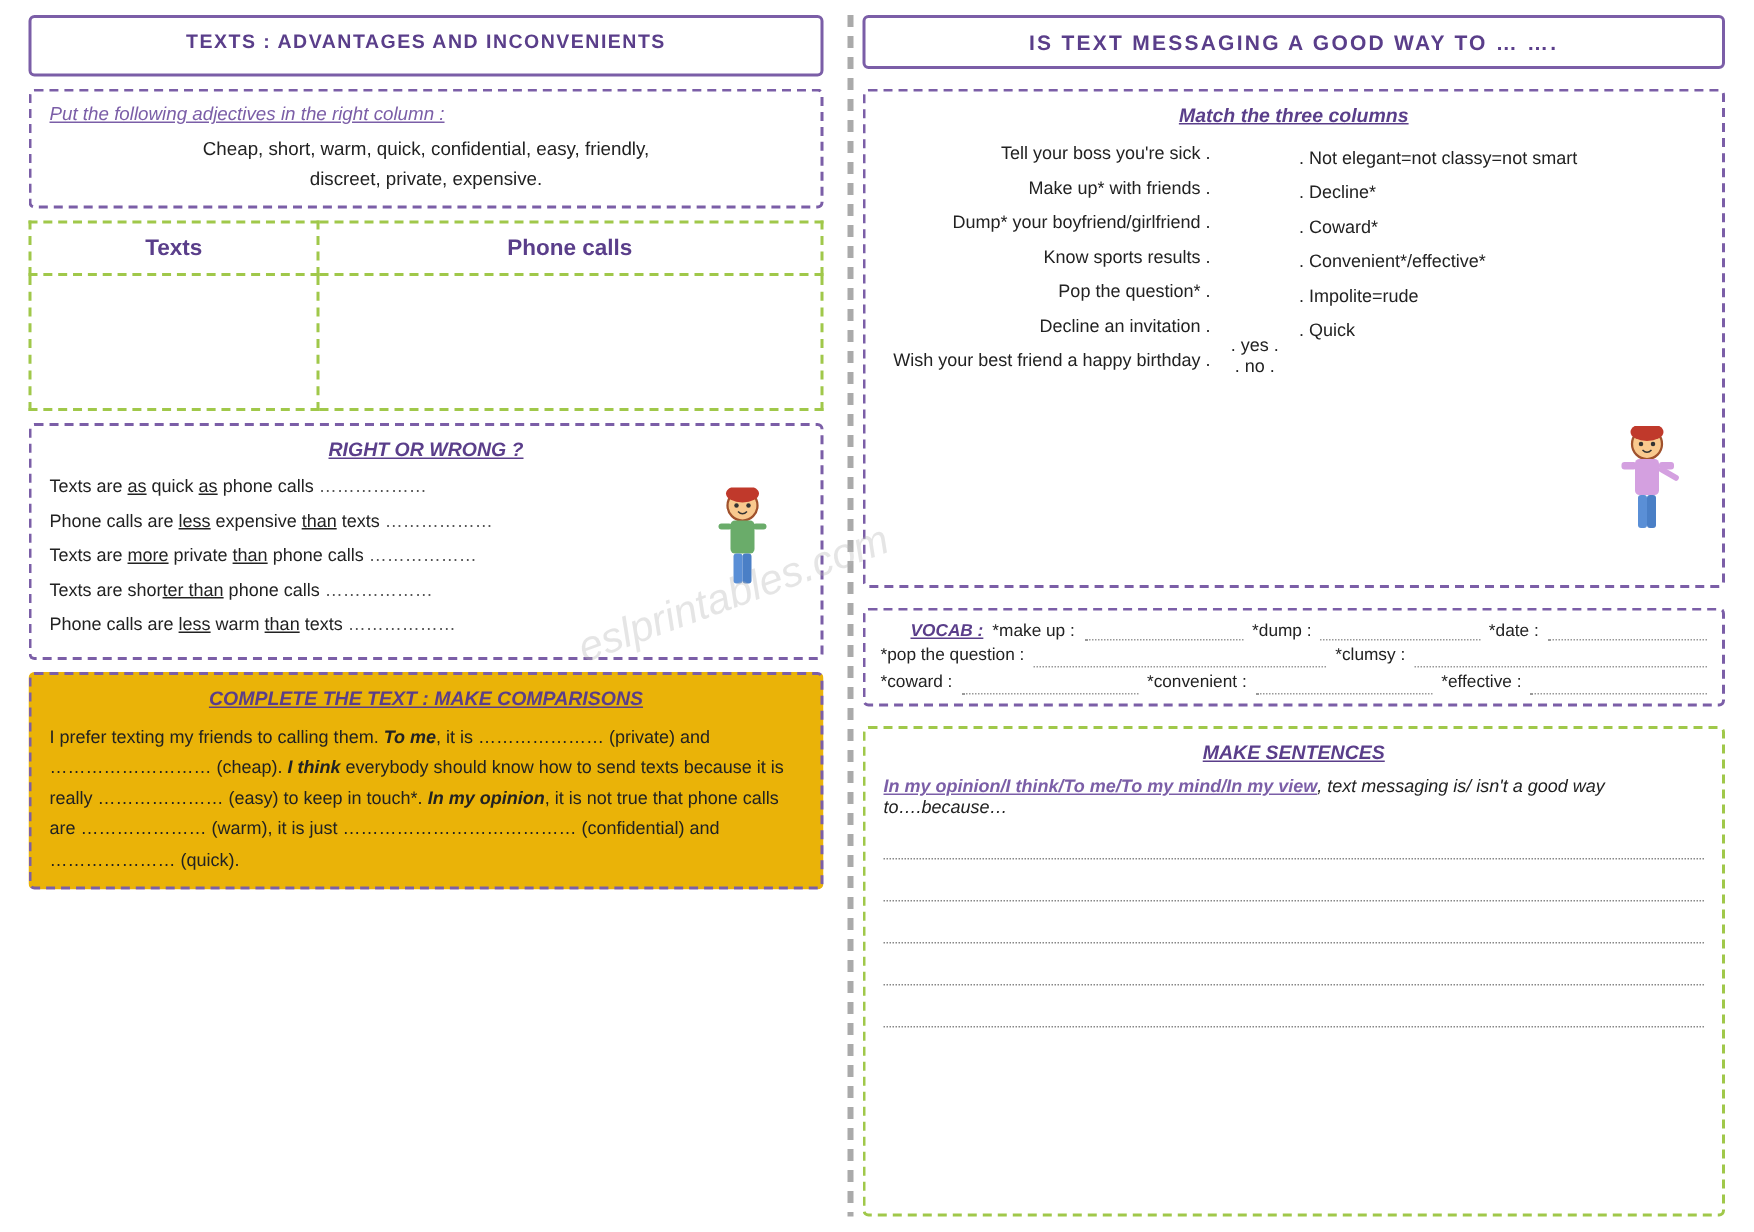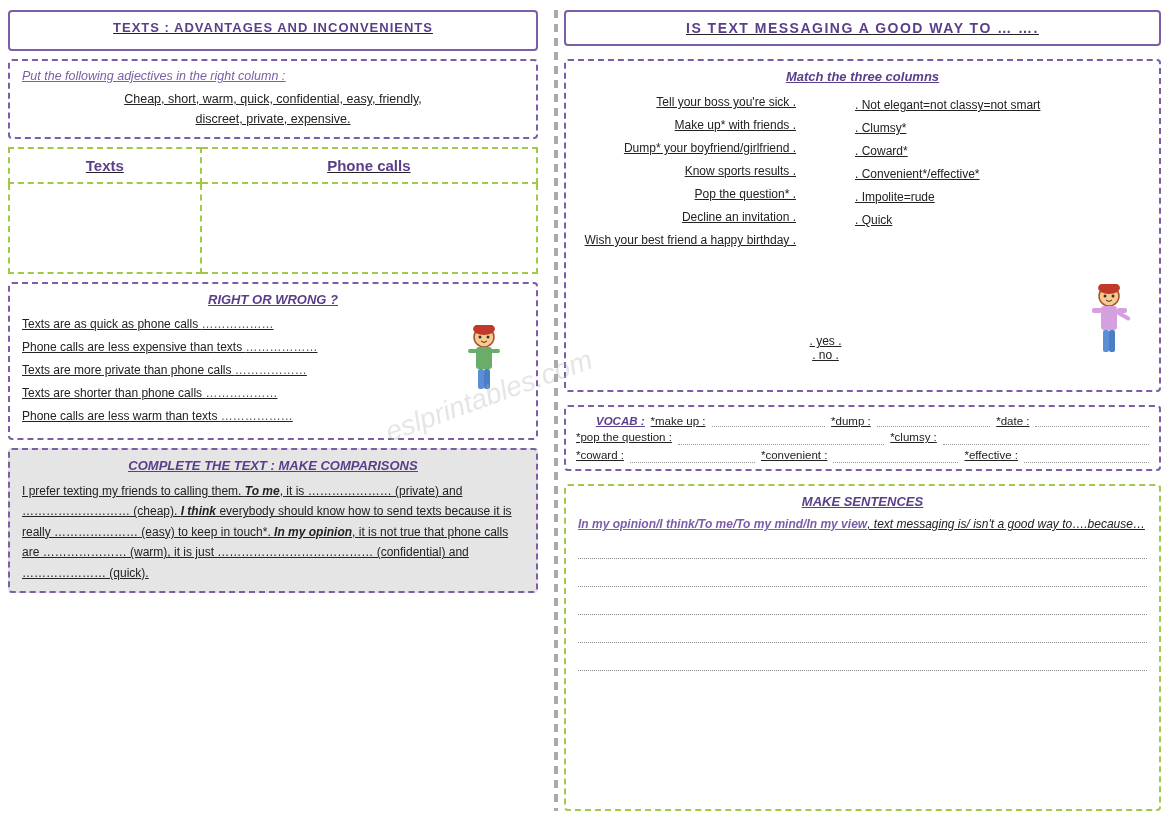--- a/index.html
+++ b/index.html
@@ -9,23 +9,22 @@
       font-size: 12px;
       color: #222;
       width: 1169px;
       min-height: 821px;
     }
     .page {
       display: flex;
       flex-direction: row;
       width: 1169px;
       min-height: 821px;
-      padding: 10px 8px;
+      padding: 10px 19px;
       gap: 0;
-      text-decoration: underline;
     }
     .left-col {
       flex: 0 0 540px;
       width: 540px;
       padding-right: 10px;
       display: flex;
       flex-direction: column;
       gap: 8px;
     }
     .divider {
@@ -258,21 +257,21 @@
             <ellipse cx="30" cy="4" rx="11" ry="6" fill="#c0392b"></ellipse>
 
             <circle cx="26" cy="12" r="1.5" fill="#333"></circle>
             <circle cx="34" cy="12" r="1.5" fill="#333"></circle>
             <path d="M27 16 Q30 19 33 16" stroke="#333" stroke-width="1" fill="none"></path>
           </svg>
         </div>
       </div>
     </div>
 
-    <div class="dashed-box" style="background:#e5e5e5;">
+    <div class="dashed-box" style="background:#eab308;">
       <div class="section-title-underline">COMPLETE THE TEXT : MAKE COMPARISONS</div>
       <div class="complete-text">
         I prefer texting my friends to calling them. <span class="italic-bold">To me</span>, it is ………………… (private) and ……………………… (cheap). <span class="italic-bold">I think</span> everybody should know how to send texts because it is really ………………… (easy) to keep in touch*. <span class="italic-bold">In my opinion</span>, it is not true that phone calls are ………………… (warm), it is just ………………………………… (confidential) and ………………… (quick).
       </div>
     </div>
   </div>
 
   <div class="divider"></div>
 
   <div class="right-col">
@@ -286,28 +285,28 @@
         <div style="flex:0 0 220px; display:flex; flex-direction:column; gap:3px;">
           <div class="match-item">Tell your boss you're sick .</div>
           <div class="match-item">Make up* with friends .</div>
           <div class="match-item">Dump* your boyfriend/girlfriend .</div>
           <div class="match-item">Know sports results .</div>
           <div class="match-item">Pop the question* .</div>
           <div class="match-item">Decline an invitation .</div>
           <div class="match-item">Wish your best friend a happy birthday .</div>
         </div>
 
-        <div style="flex:0 0 55px; display:flex; flex-direction:column; justify-content:flex-end; align-items:center; padding: 20px 0;">
+        <div style="flex:0 0 55px; display:flex; flex-direction:column; justify-content:center; align-items:center; padding: 20px 0;">
           <div style="font-size:12px;">. yes .</div>
           <div style="font-size:12px;">. no .</div>
         </div>
 
         <div style="flex:1; display:flex; flex-direction:column; gap:5px; padding-top:4px;">
           <div class="match-answer">. Not elegant=not classy=not smart</div>
-          <div class="match-answer">. Clumsy*</div>
+          <div class="match-answer">. Decline*</div>
           <div class="match-answer">. Coward*</div>
           <div class="match-answer">. Convenient*/effective*</div>
           <div class="match-answer">. Impolite=rude</div>
           <div class="match-answer">. Quick</div>
 
           <div style="position:absolute; right:5px; bottom:0px;">
             <svg width="65" height="95" viewBox="0 0 65 95">
               <circle cx="32" cy="12" r="10" fill="#f9c98e" stroke="#a0522d" stroke-width="1.5"></circle>
               <ellipse cx="32" cy="4" rx="11" ry="6" fill="#c0392b"></ellipse>
               <circle cx="28" cy="12" r="1.5" fill="#333"></circle>

